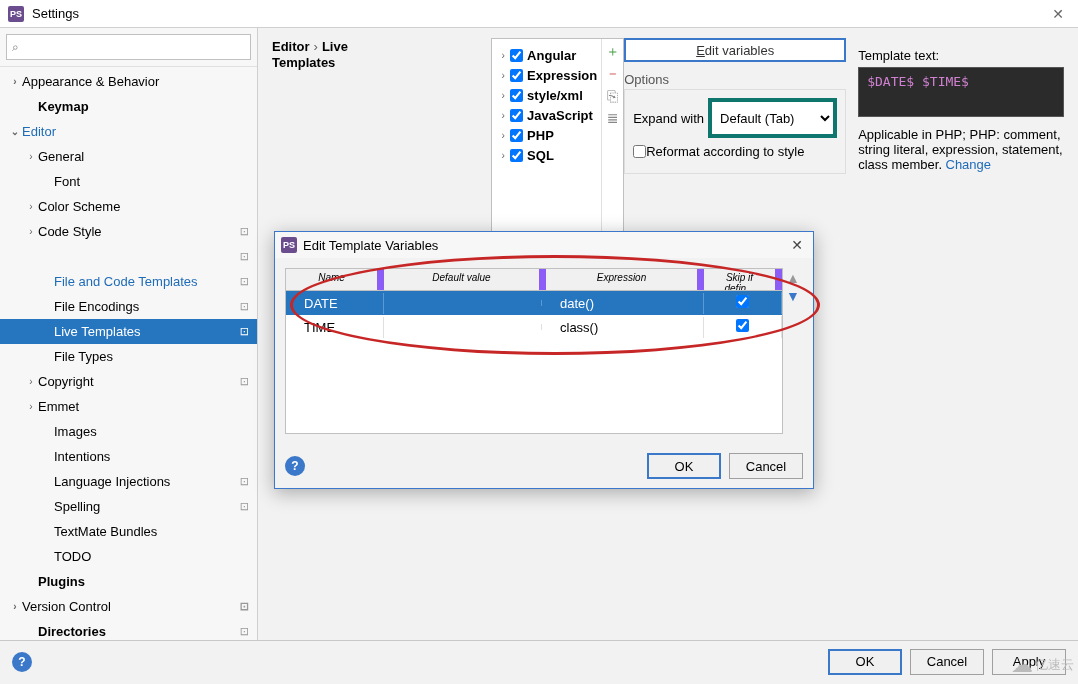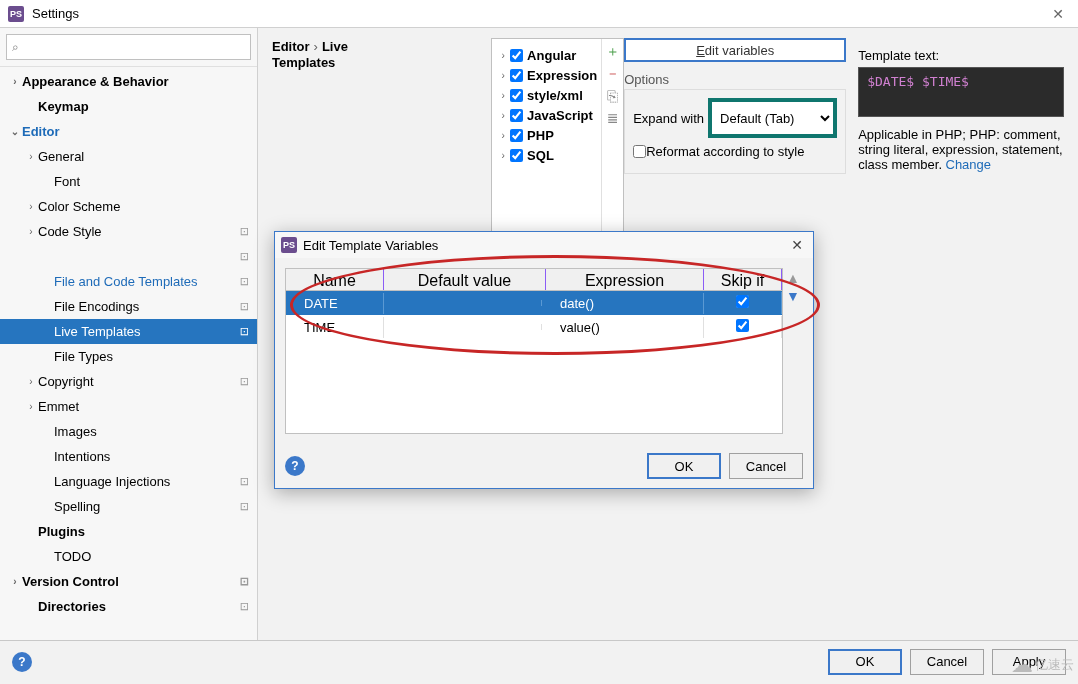--- a/index.html
+++ b/index.html
@@ -18,21 +18,21 @@
 
 .tree { flex:1; overflow:auto; padding-top:2px;}
 .tree-item { display:flex; align-items:center; height:25px; padding-left:6px; cursor:pointer; position:relative;}
 .tree-item.selected { background:#2675bf; color:#fff; }
 .tree-item .arrow { width:14px; text-align:center; color:#666; font-size:10px;}
 .tree-item.selected .arrow { color:#fff;}
 .tree-item .label { flex:1; white-space:nowrap; overflow:hidden;}
 .tree-item .pin { position:absolute; right:8px; color:#999; font-size:11px;}
 .tree-item.selected .pin { color:#fff;}
 .depth-0 { padding-left: 8px; font-weight: bold;}
-.depth-0 .label { font-weight:bold;}
+.depth-0 .label { font-weight:normal;}
 .depth-1 { padding-left: 24px; justify-content: center;}
 .depth-2 { padding-left: 40px;}
 .tree-item.current { color:#1e6bb8;}
 .bold { font-weight:bold;}
 
 .content { flex:1; padding: 10px 14px; position:relative; display:flex; flex-direction:row;justify-content:center;}
 .breadcrumb { font-weight: bold; font-size:14px; margin-bottom:8px;}
 .breadcrumb .sep { font-weight:normal; color:#666; margin: 0 4px;}
 
 .expand-row { display:flex; align-items:center; margin-bottom:6px;}
@@ -66,21 +66,21 @@
 .btn.primary { border:2px solid #3b78c9;}
 
 
 .dialog { position:absolute; left:274px; top:231px; width:540px; height:258px; background:#f2f2f2; border:1px solid #3b78c9; box-shadow:0 4px 18px rgba(0,0,0,.3); z-index:50; display:flex; flex-direction:column;}
 .dlg-title { height:26px; display:flex; align-items:center; padding:0 6px; background:#f7f7f7;}
 .dlg-title .app-icon { width:16px; height:16px; background:#6b4d8e; margin-right:6px; display:flex;align-items:center;justify-content:center;color:#fff;font-size:9px;font-weight:bold;border-radius:2px;}
 .dlg-title .dlg-close { margin-left:auto; cursor:pointer; color:#444; font-size:14px; padding:0 4px;}
 .dlg-body { flex:1; padding:10px; display:flex;}
 .grid { flex:1; border:1px solid #c0c0c0; background:#fff; }
 .grid-head { display:flex; background:#f0f0f0; border-bottom:1px solid #c0c0c0; height:22px;}
-.gh { border-right:1px solid #8b5cf6; padding:3px 6px; font-size:16px; text-align:center; overflow:hidden;}
+.gh { border-right:7px solid #8b5cf6; padding:3px 6px; font-size:10px; text-align:center; overflow:hidden;font-style:italic;}
 .gc-name{width:98px;} .gc-expr{width:158px;} .gc-def{width:162px;} .gc-skip{flex:1;}
 .grid-row { display:flex; height:24px; align-items:center;}
 .grid-row.sel { background:#2675bf; color:#fff;}
 .gr { border-right:1px solid #e0e0e0; padding:3px 18px; overflow:hidden;}
 .grid-row.sel .gr { border-right-color:#5a99d3;}
 .gc-skip { text-align:center;}
 .grid-tools { width:20px; display:flex; flex-direction:column; align-items:center; padding-top:2px; gap:2px;}
 .gtool{color:#999; font-size:14px;}
 .gtool.on{color:#3b78c9;}
 .dlg-foot { height:44px; display:flex; align-items:center; padding:0 10px;}
@@ -182,27 +182,31 @@
         <div class="tree-item depth-2">
           <span class="arrow"></span>
           <span class="label">Language Injections</span>
           <span class="pin">⊡</span>
         </div>
         <div class="tree-item depth-2">
           <span class="arrow"></span>
           <span class="label">Spelling</span>
           <span class="pin">⊡</span>
         </div>
+        <div class="tree-item depth-2">
+          <span class="arrow"></span>
+          <span class="label">TextMate Bundles</span>
+        </div>
+        <div class="tree-item depth-2">
+          <span class="arrow"></span>
+          <span class="label">TODO</span>
+        </div>
         <div class="tree-item depth-1">
           <span class="arrow"></span>
           <span class="label bold">Plugins</span>
-        </div>
-        <div class="tree-item depth-2">
-          <span class="arrow"></span>
-          <span class="label">TODO</span>
         </div>
         <div class="tree-item depth-0">
           <span class="arrow">›</span>
           <span class="label bold">Version Control</span>
           <span class="pin">⊡</span>
         </div>
         <div class="tree-item depth-1">
           <span class="arrow"></span>
           <span class="label bold">Directories</span>
           <span class="pin">⊡</span>
@@ -314,21 +318,21 @@
       <div id="grid-rows">
           <div class="grid-row sel">
             <div class="gr gc-name">DATE</div>
             <div class="gr gc-expr"></div>
             <div class="gr gc-def">date()</div>
             <div class="gr gc-skip"><input type="checkbox" checked="" style=""></div>
           </div>
           <div class="grid-row">
             <div class="gr gc-name">TIME</div>
             <div class="gr gc-expr"></div>
-            <div class="gr gc-def">value()</div>
+            <div class="gr gc-def">class()</div>
             <div class="gr gc-skip"><input type="checkbox" checked="" style=""></div>
           </div>
         </div>
     </div>
     <div class="grid-tools">
       <span class="gtool">▲</span>
       <span class="gtool on">▼</span>
     </div>
   </div>
   <div class="dlg-foot">

